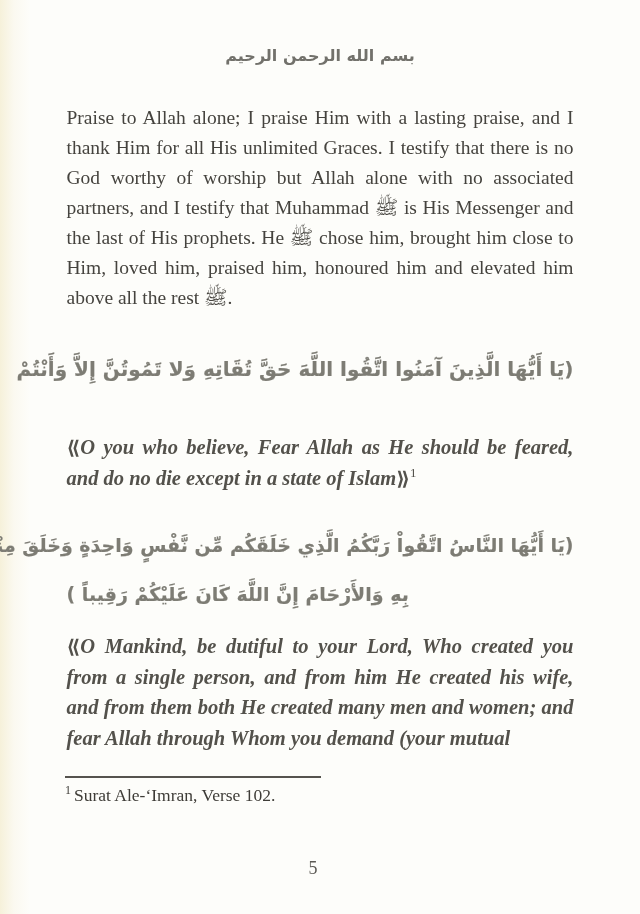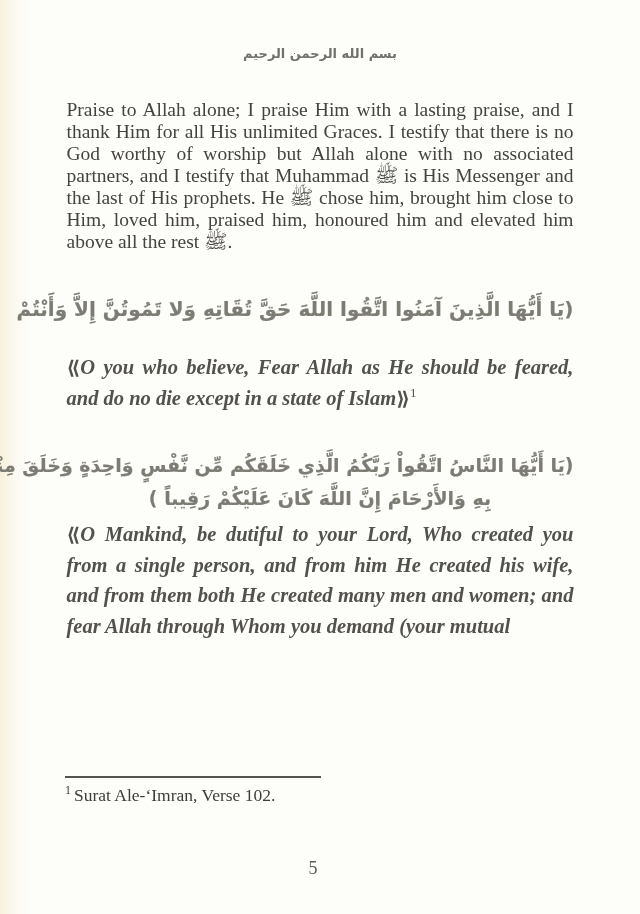--- a/index.html
+++ b/index.html
@@ -16,59 +16,59 @@
       linear-gradient(90deg, #f6f1da 0px, #fbf9f0 14px, #fdfdfa 30px, #fdfdfa 100%);
     color: #46443f;
     overflow: hidden;
     font-family: "Liberation Serif", serif;
   }
   .bismillah {
     margin-top: 46px;
     text-align: center;
     direction: rtl;
     font-family: "DejaVu Sans", sans-serif;
-    font-size: 13px;
+    font-size: 16px;
     font-weight: bold;
     color: #72716b;
     letter-spacing: 0.5px;
   }
   .intro {
     margin: 38px auto 0 auto;
     width: 507px;
     font-size: 19.5px;
-    line-height: 22px;
+    line-height: 30px;
     text-align: justify;
     color: #45433e;
   }
   .arabic-verse {
     direction: rtl;
     margin: 0 auto;
     width: 507px;
     font-family: "DejaVu Sans", sans-serif;
     font-weight: bold;
     color: #7d7c74;
     -webkit-text-stroke: 0.2px #8d8c84;
   }
   .verse-1 { margin-top: 38px; font-size: 20px; line-height: 37px; }
   .verse-2 { margin-top: 36px; font-size: 19px; line-height: 33px; }
   .ar-line-justify { text-align: justify; text-align-last: justify; white-space: nowrap; }
   .ar-line-left  { text-align: left; }
-  .ar-line-center { text-align: center; }
+  .ar-line-center { text-align: left; margin-top: 16px; }
   .translation {
     margin: 0 auto;
     width: 507px;
     font-size: 20.5px;
     line-height: 30.5px;
     font-weight: bold;
     font-style: italic;
     text-align: justify;
     color: #53514b;
   }
-  .translation-1 { margin-top: 24px; }
-  .translation-2 { margin-top: 4px; }
+  .translation-1 { margin-top: 44px; }
+  .translation-2 { margin-top: 20px; }
   .bracket {
     font-style: normal;
     font-family: "DejaVu Sans", sans-serif;
     font-size: 19px;
     font-weight: bold;
   }
   .footnote-ref {
     font-style: normal;
     font-weight: normal;
     font-size: 13px;

